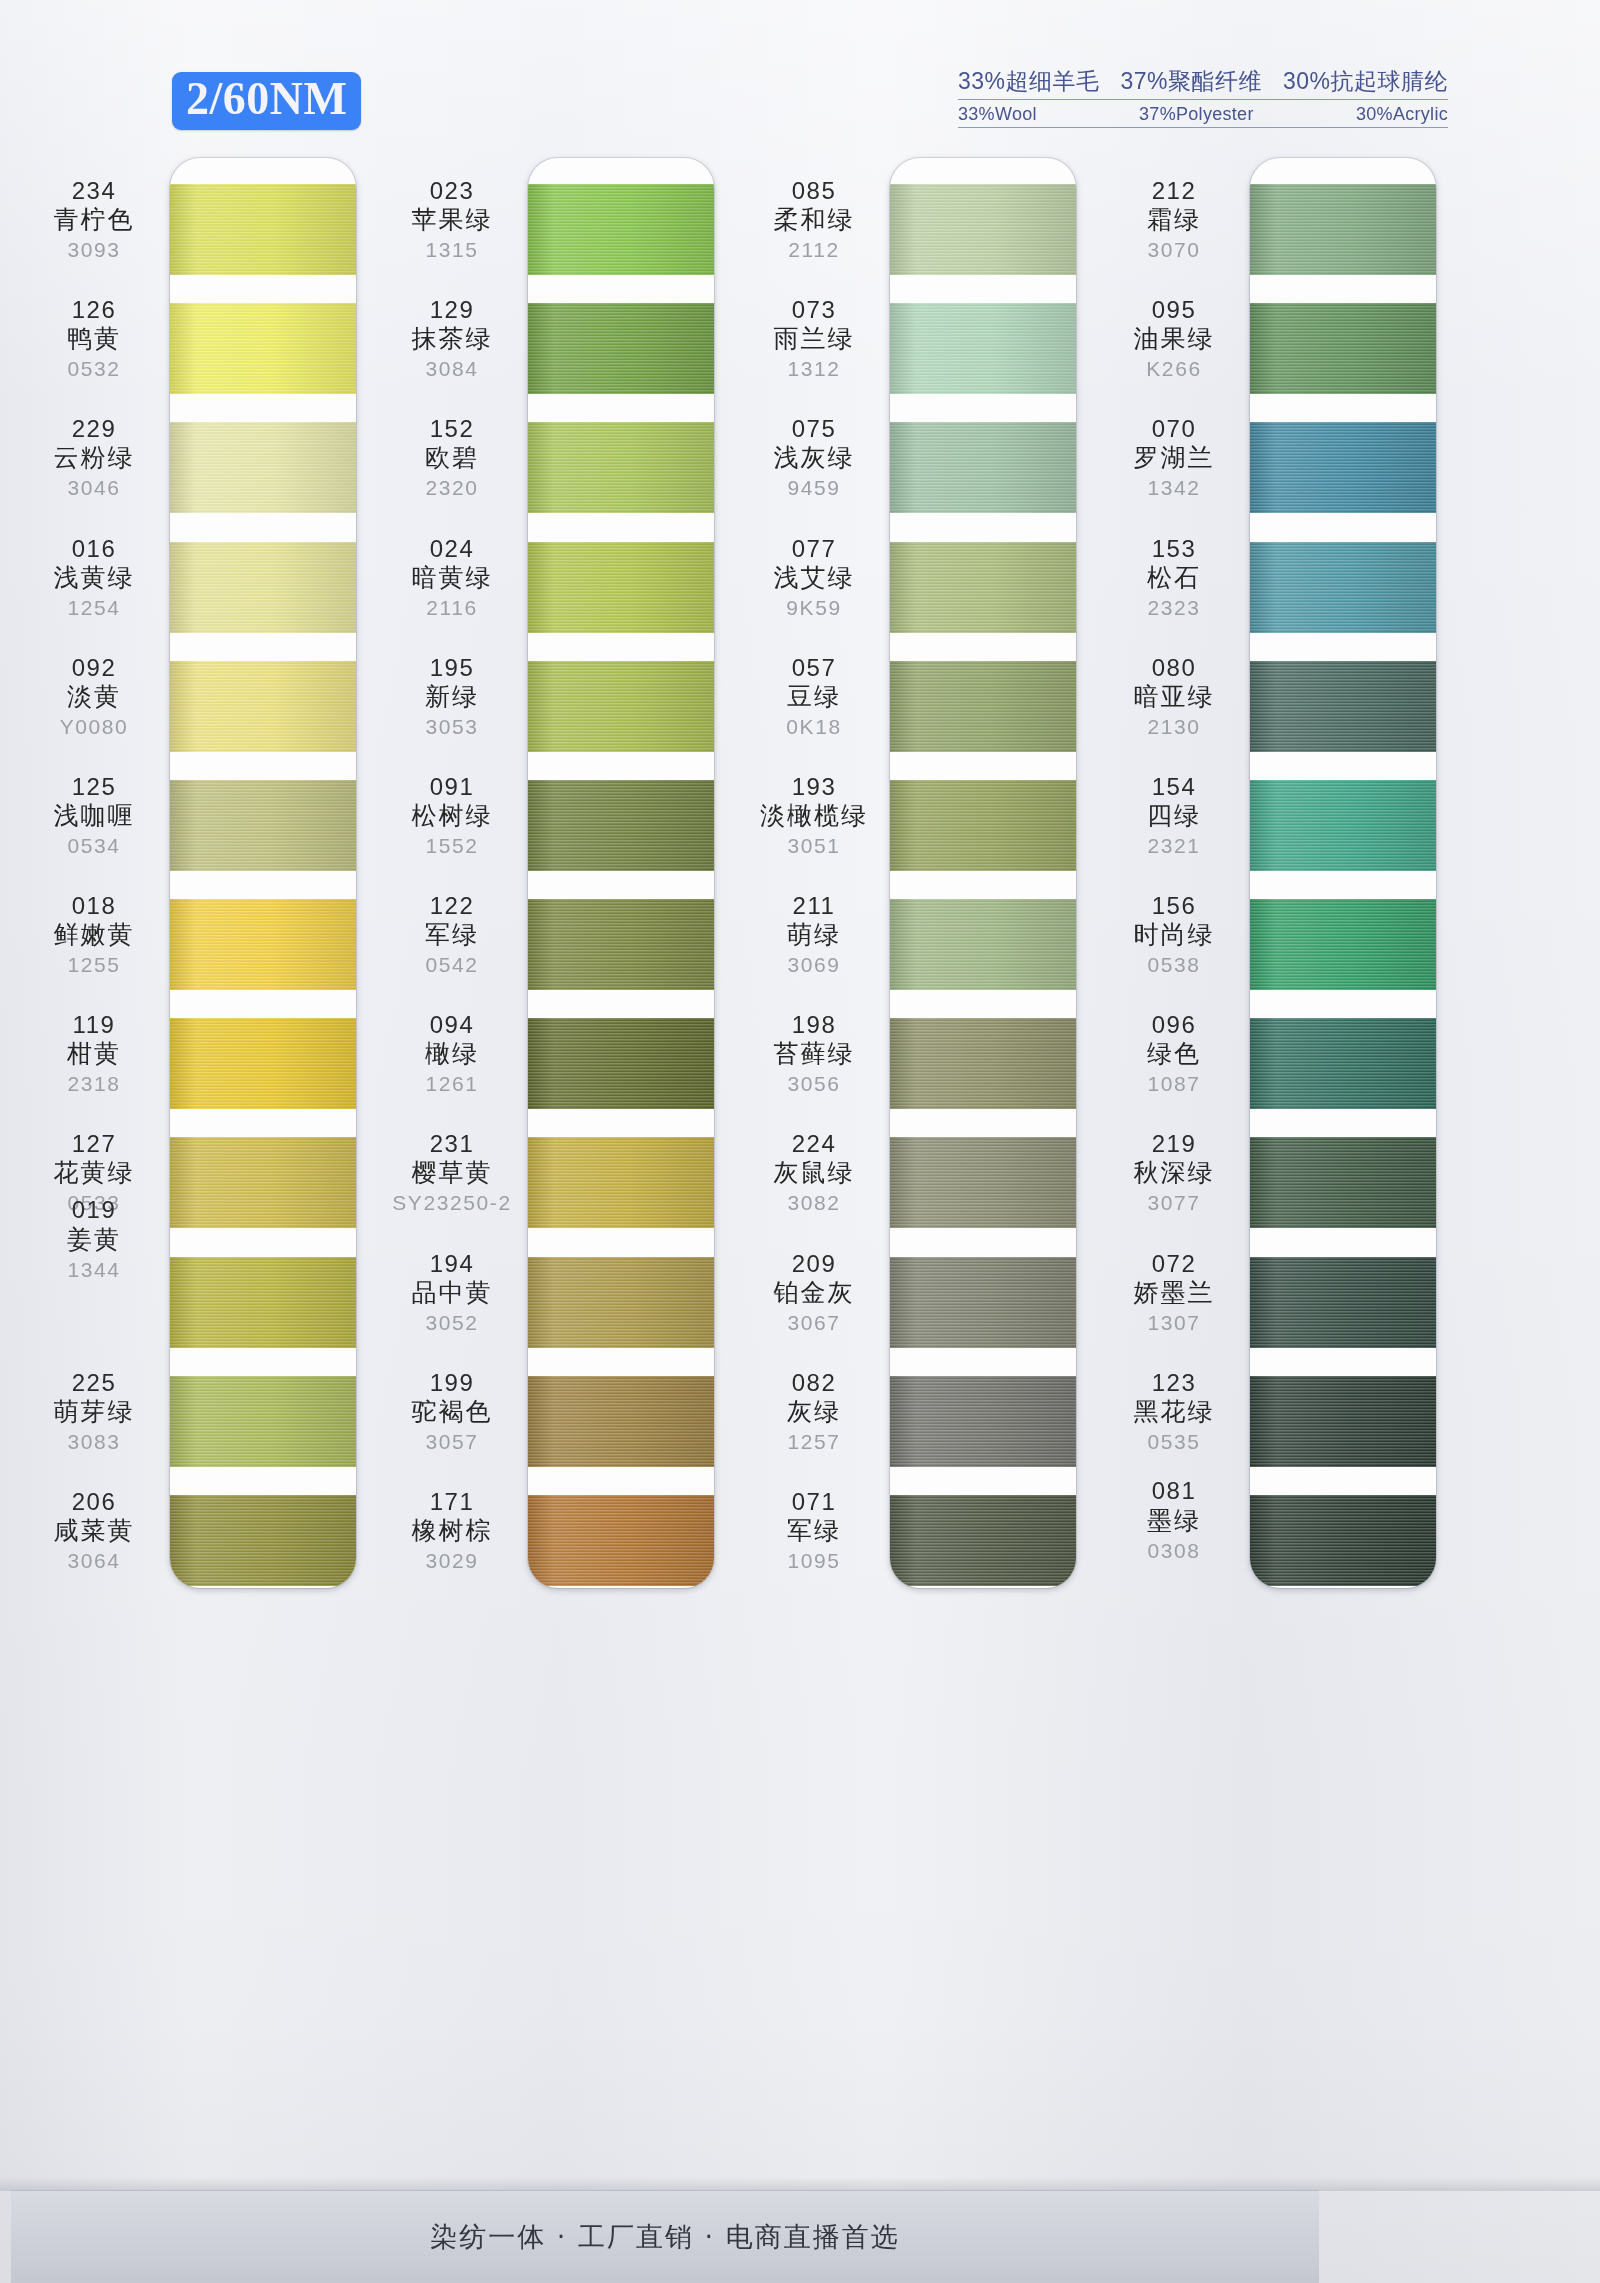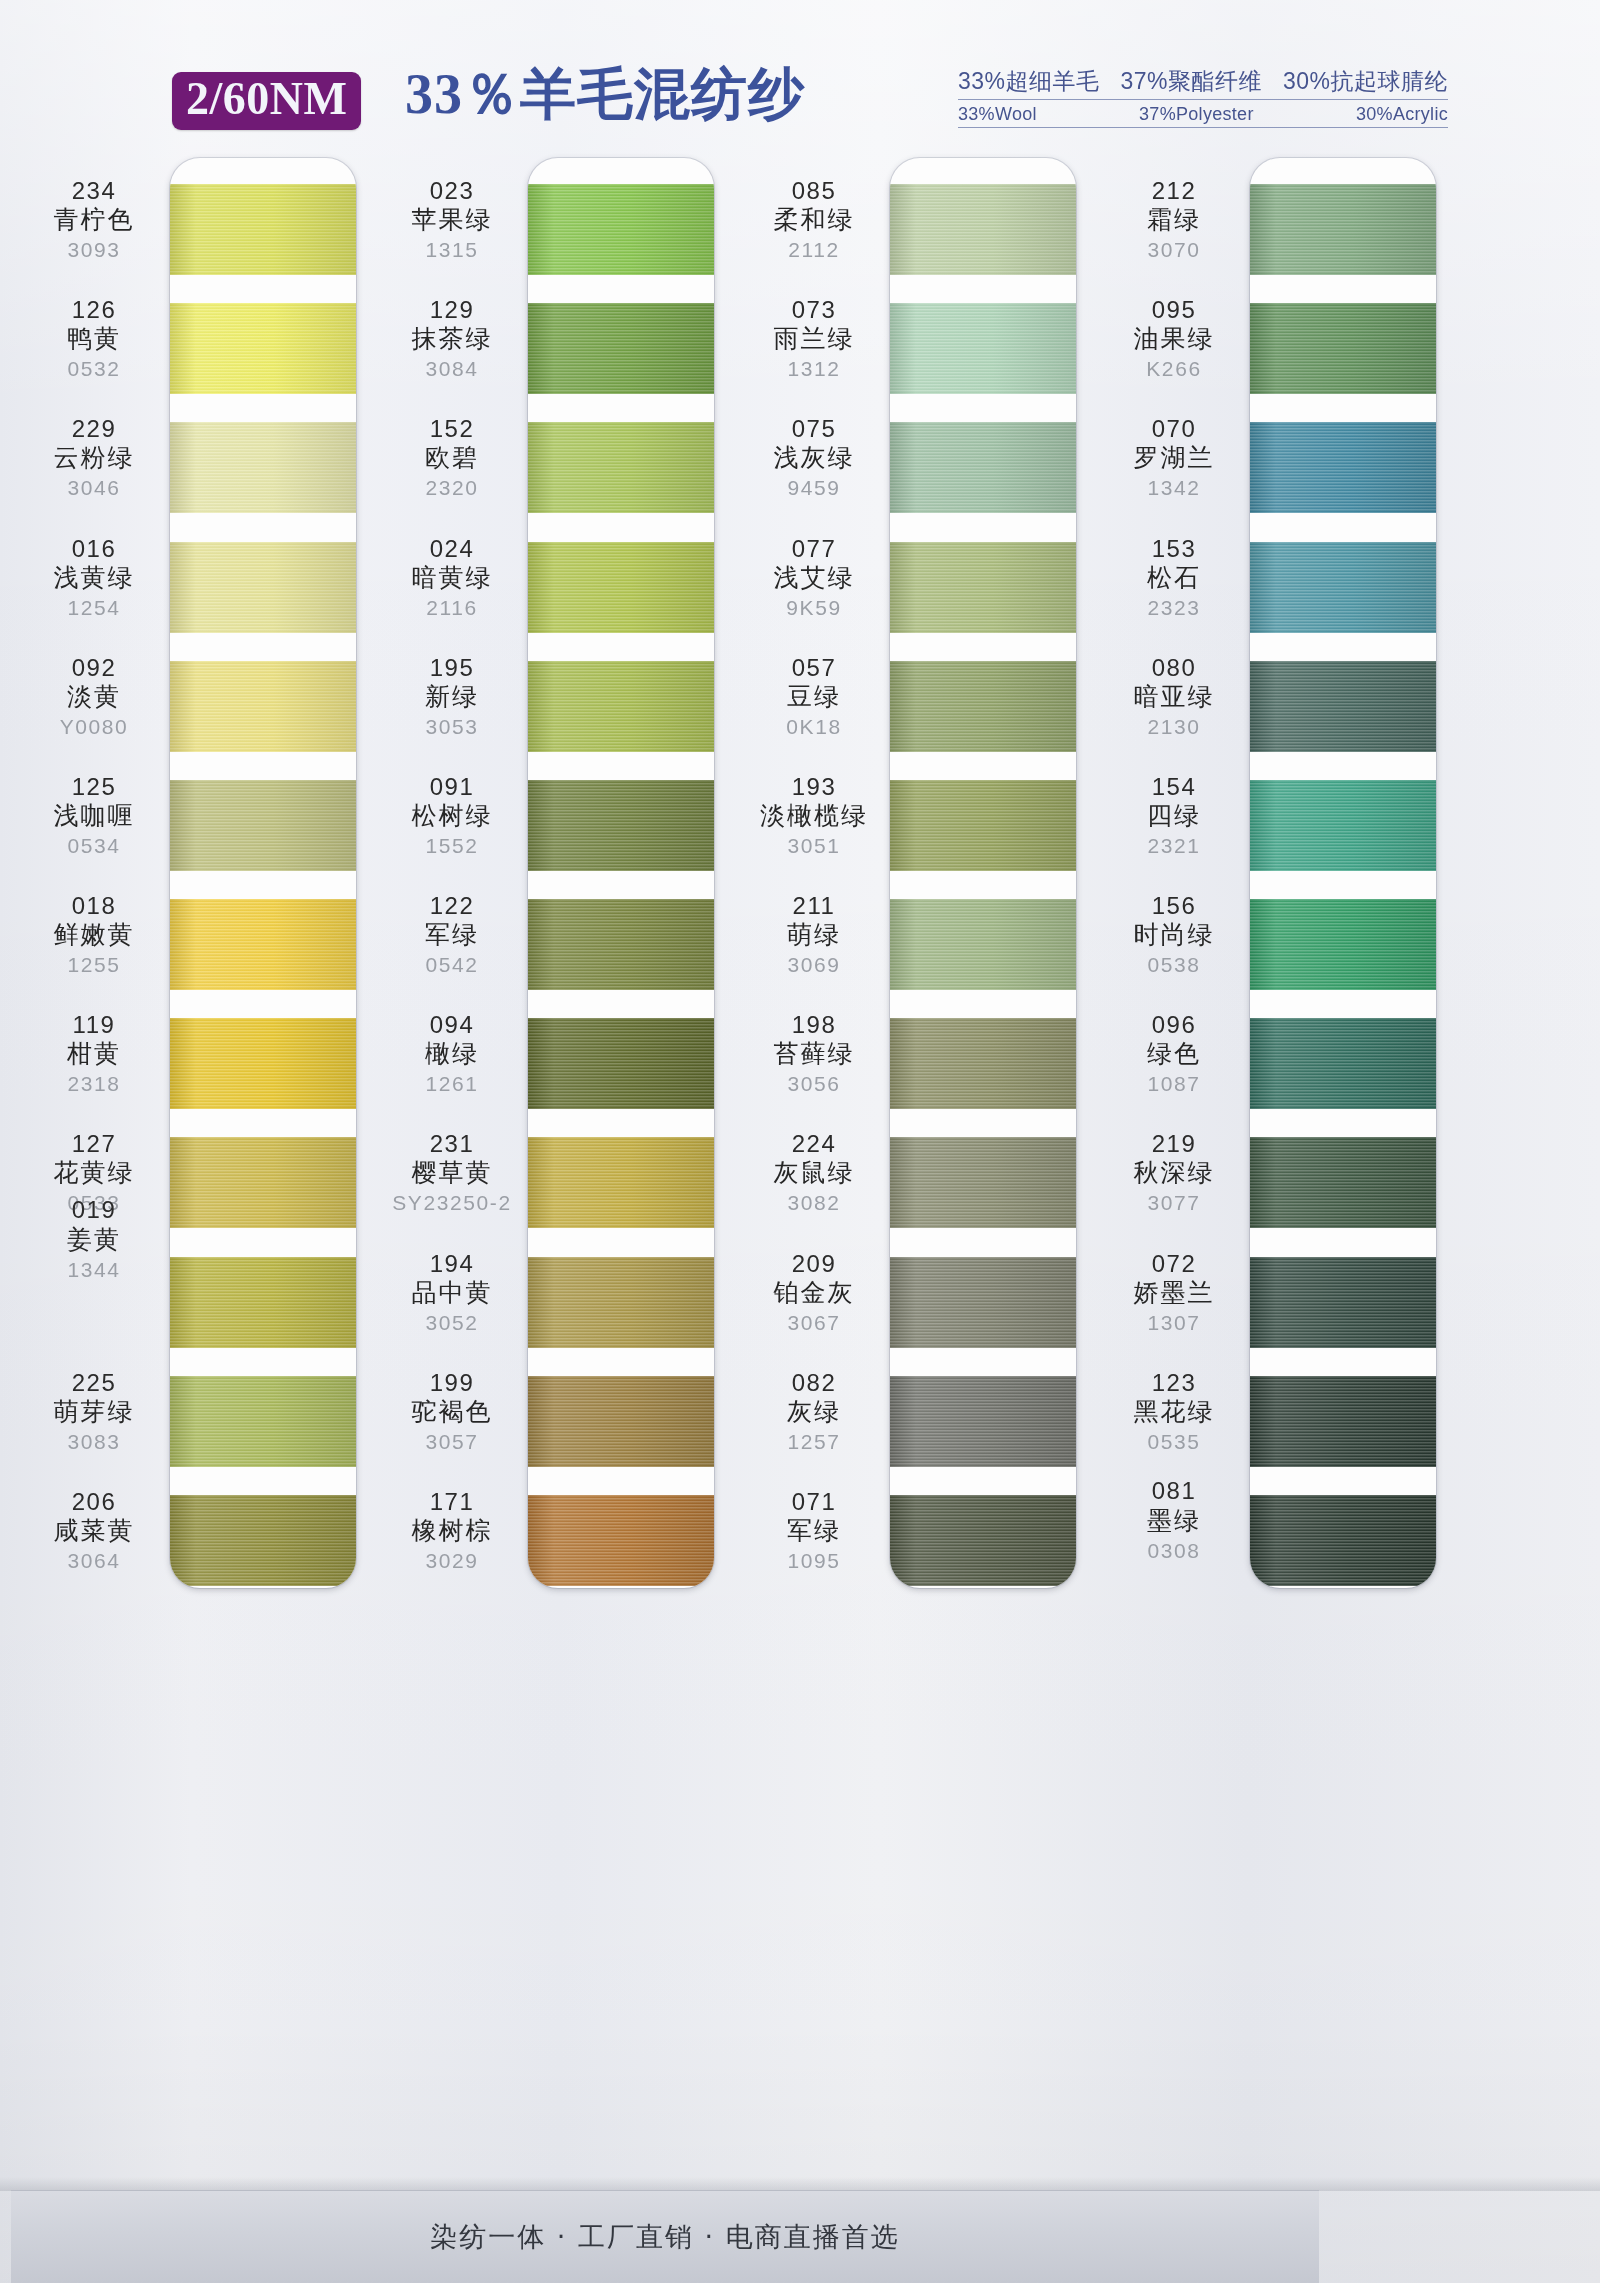--- a/index.html
+++ b/index.html
@@ -22,21 +22,21 @@
     background:linear-gradient(180deg,rgba(255,255,255,.45) 0%,rgba(255,255,255,0) 18%,rgba(0,0,0,.02) 88%,rgba(0,0,0,.05) 100%);
     pointer-events:none;
   }
 
   
   .header{
     position:absolute;left:0;top:0;width:1600px;height:150px;
   }
   .brandbadge{
     position:absolute;left:172px;top:72px;
-    background:#701a75;
+    background:#3b82f6;
     color:#f2f4fa;
     font-family:"Liberation Serif","DejaVu Serif",serif;
     font-weight:700;
     font-size:46px;
     letter-spacing:.5px;
     padding:4px 14px 8px 14px;
     border-radius:9px;
     line-height:1;
     box-shadow:0 1px 2px rgba(0,0,0,.18);
   }
@@ -146,21 +146,20 @@
   }
 </style>
 </head>
 <body>
 
 <div class="sheet"></div>
 
 <div class="header">
   <div class="brandbadge">2/60NM</div>
 
-  <div class="title-cn">33％羊毛混纺纱</div>
 
   <div class="composition">
     <div class="comp-row cn">
       <span>33%超细羊毛</span>
       <span>37%聚酯纤维</span>
       <span>30%抗起球腈纶</span>
     </div>
     <div class="comp-row en">
       <span>33%Wool</span>
       <span>37%Polyester</span>

